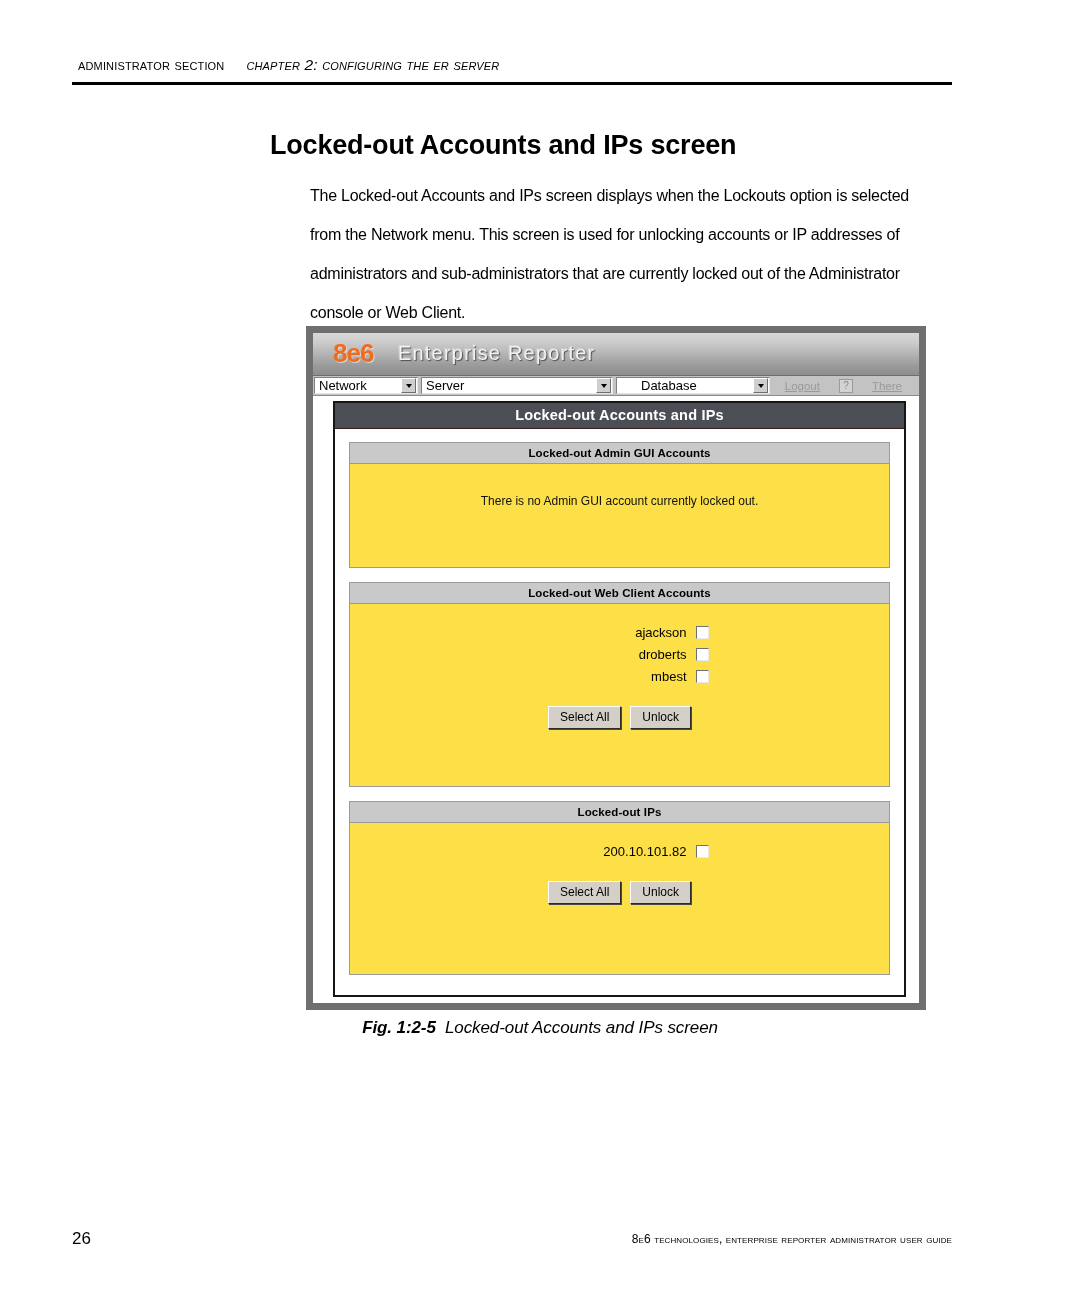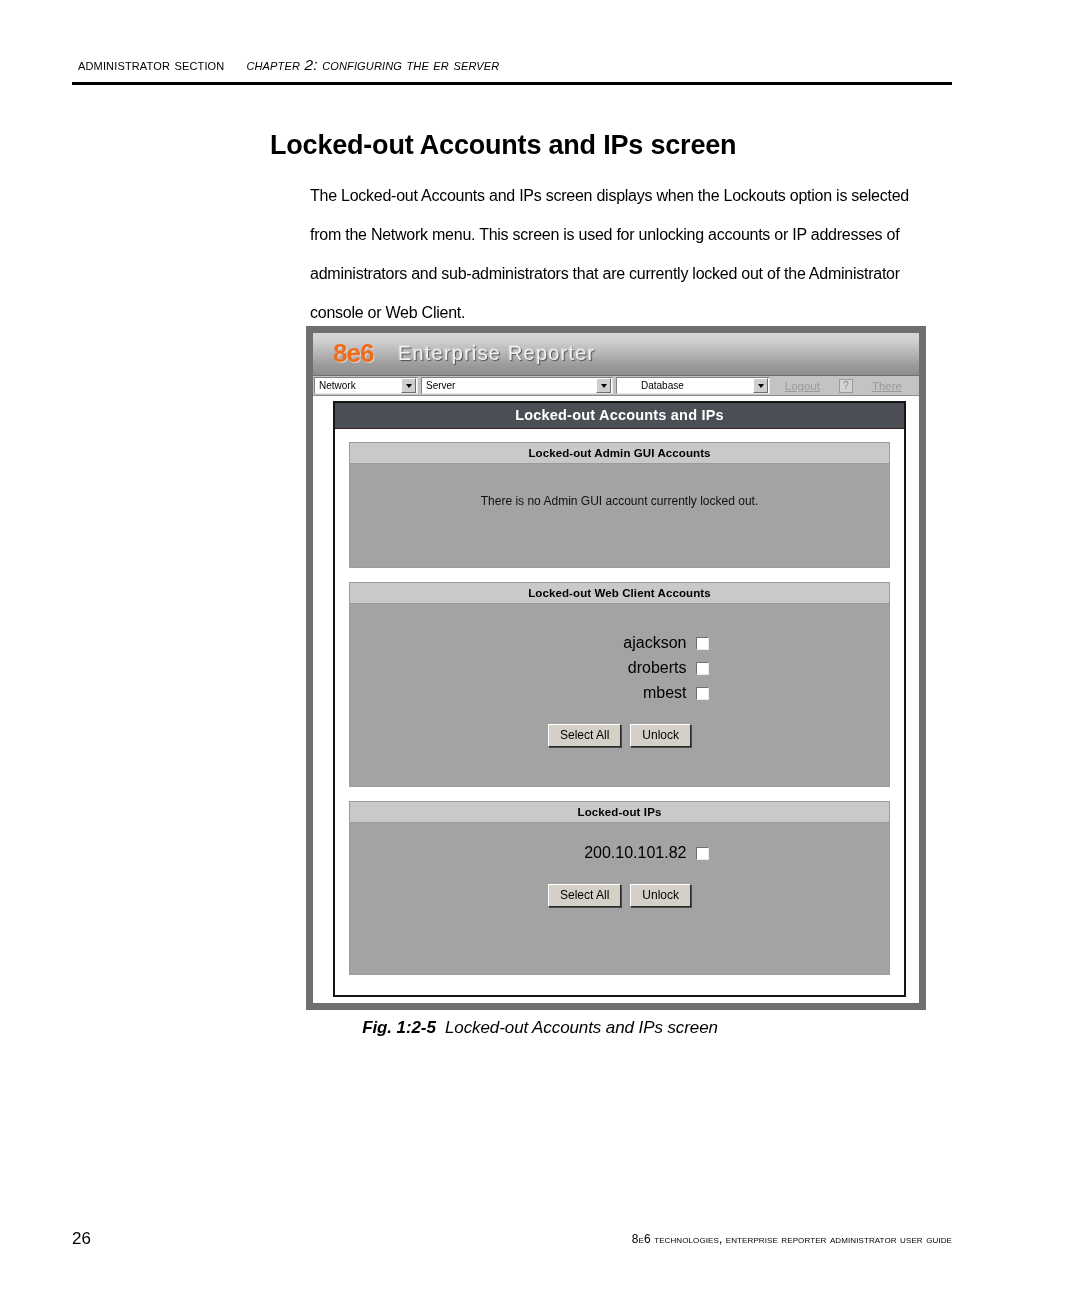--- a/index.html
+++ b/index.html
@@ -128,21 +128,21 @@
     padding: 1px 0 1px 1px;
     box-sizing: border-box;
   }
   .dropdown {
     background: #ffffff;
     border: 1px solid;
     border-color: #808080 #e6e6e6 #e6e6e6 #808080;
     display: flex;
     align-items: center;
     justify-content: space-between;
-    font-size: 10px;
+    font-size: 13px;
     margin-right: 3px;
     box-sizing: border-box;
     position: relative;
   }
   .dropdown .dd-label {
     padding-left: 4px;
     white-space: nowrap;
     color: #000;
   }
   .dropdown .dd-arrow {
@@ -223,41 +223,41 @@
     flex: 1;
     padding: 13px 14px;
     box-sizing: border-box;
     display: flex;
     flex-direction: column;
     gap: 14px;
   }
 
   .card {
     border: 1px solid #9b9b9b;
-    background: #a3a3a3;
+    background: #fde047;
     box-sizing: border-box;
     display: flex;
     flex-direction: column;
   }
   .card-head {
     background: #c9c9c9;
     border-bottom: 1px solid #9b9b9b;
     text-align: center;
     font-size: 11.5px;
     font-weight: bold;
     padding: 4px 0 4px;
     letter-spacing: 0.1px;
   }
   .card-body {
     flex: 1;
     padding: 14px 0 12px;
     box-sizing: border-box;
   }
   .card-admin { height: 126px; }
-  .card-web   { height: 205px; gap: 9px; }
+  .card-web   { height: 205px; }
   .card-ips   { height: 174px; }
 
   .empty-msg {
     text-align: center;
     font-size: 12px;
     padding-top: 16px;
     color: #111;
   }
 
   .row-list {
@@ -265,21 +265,21 @@
     flex-direction: column;
     align-items: center;
     gap: 7px;
     margin-top: 7px;
   }
   .cb-row {
     display: flex;
     align-items: center;
     justify-content: flex-end;
     width: 178px;
-    font-size: 16px;
+    font-size: 13px;
     gap: 9px;
   }
   .cb-row .cb-label { white-space: nowrap; }
   .cbox {
     width: 11px;
     height: 11px;
     border: 1px solid;
     border-color: #707070 #e9e9e9 #e9e9e9 #707070;
     background: #ffffff;
     flex: none;

